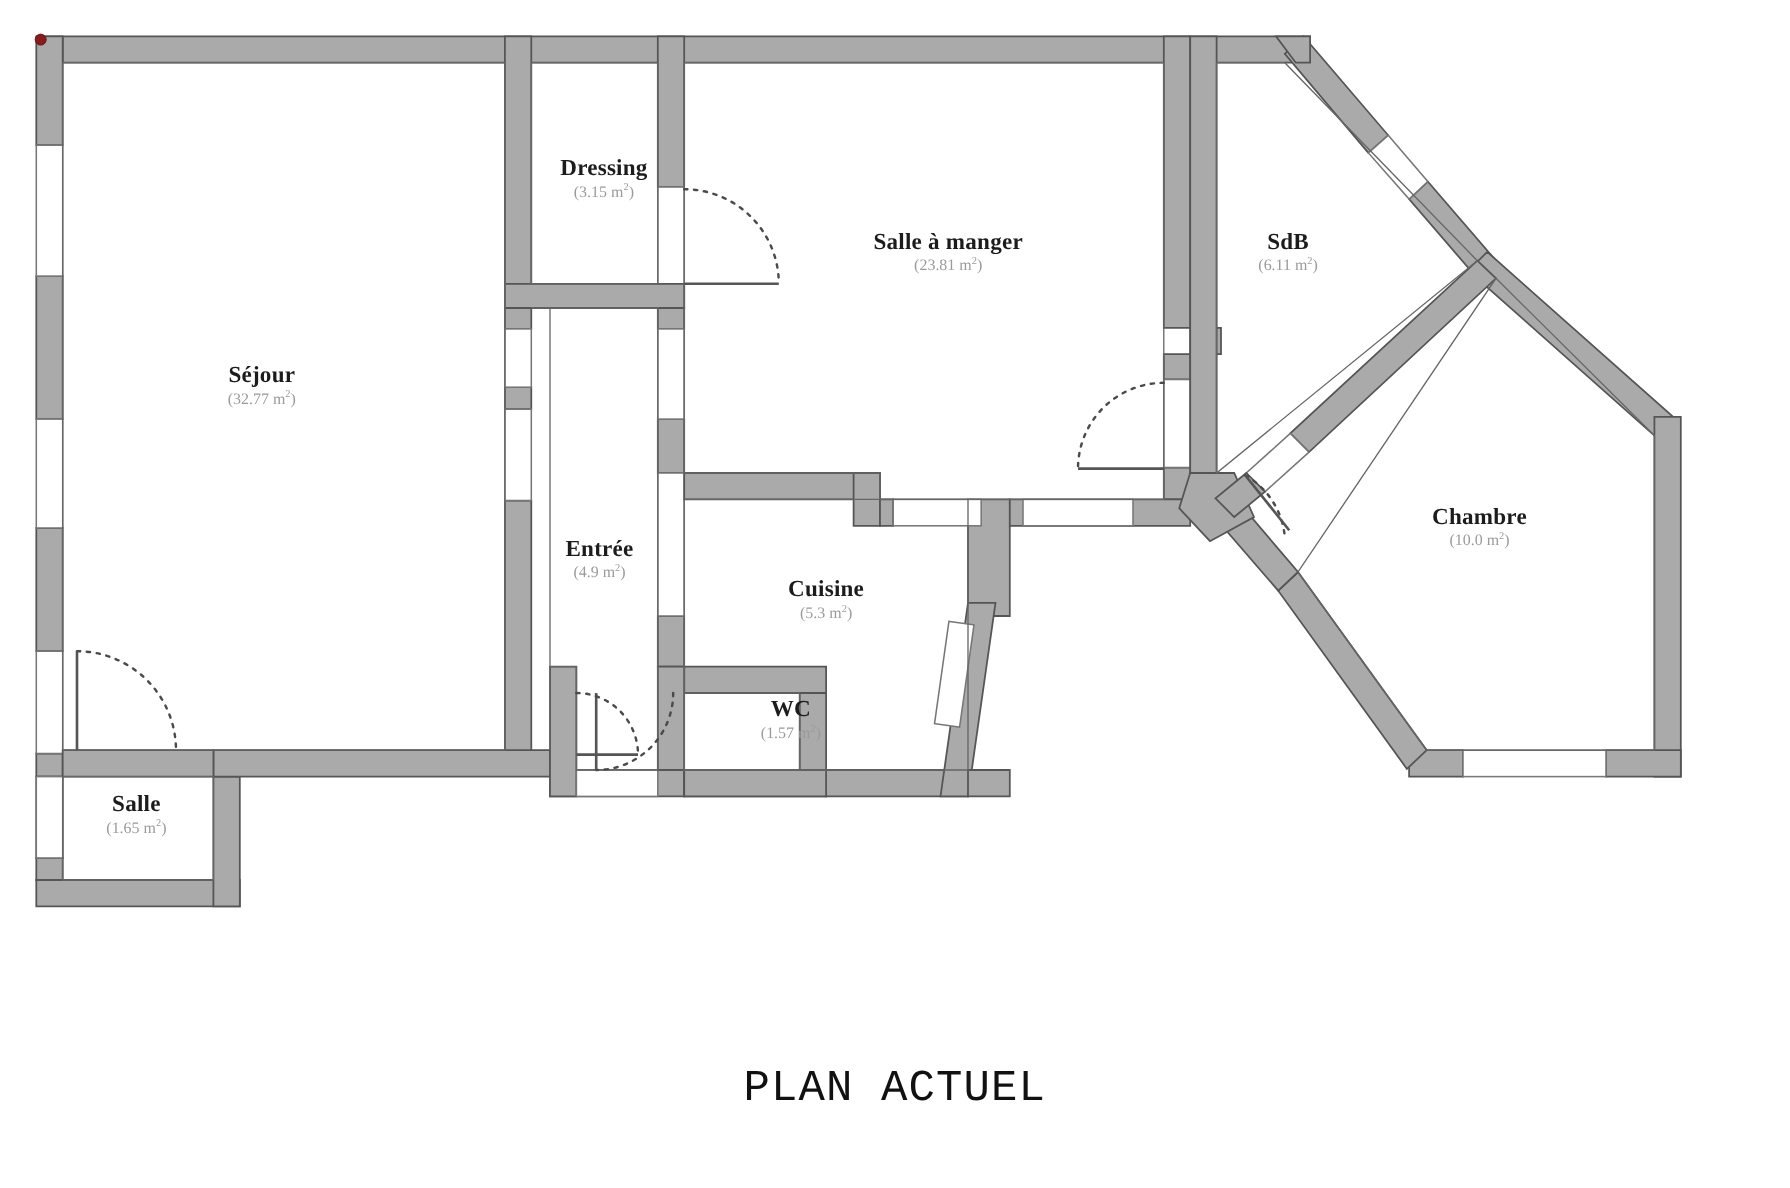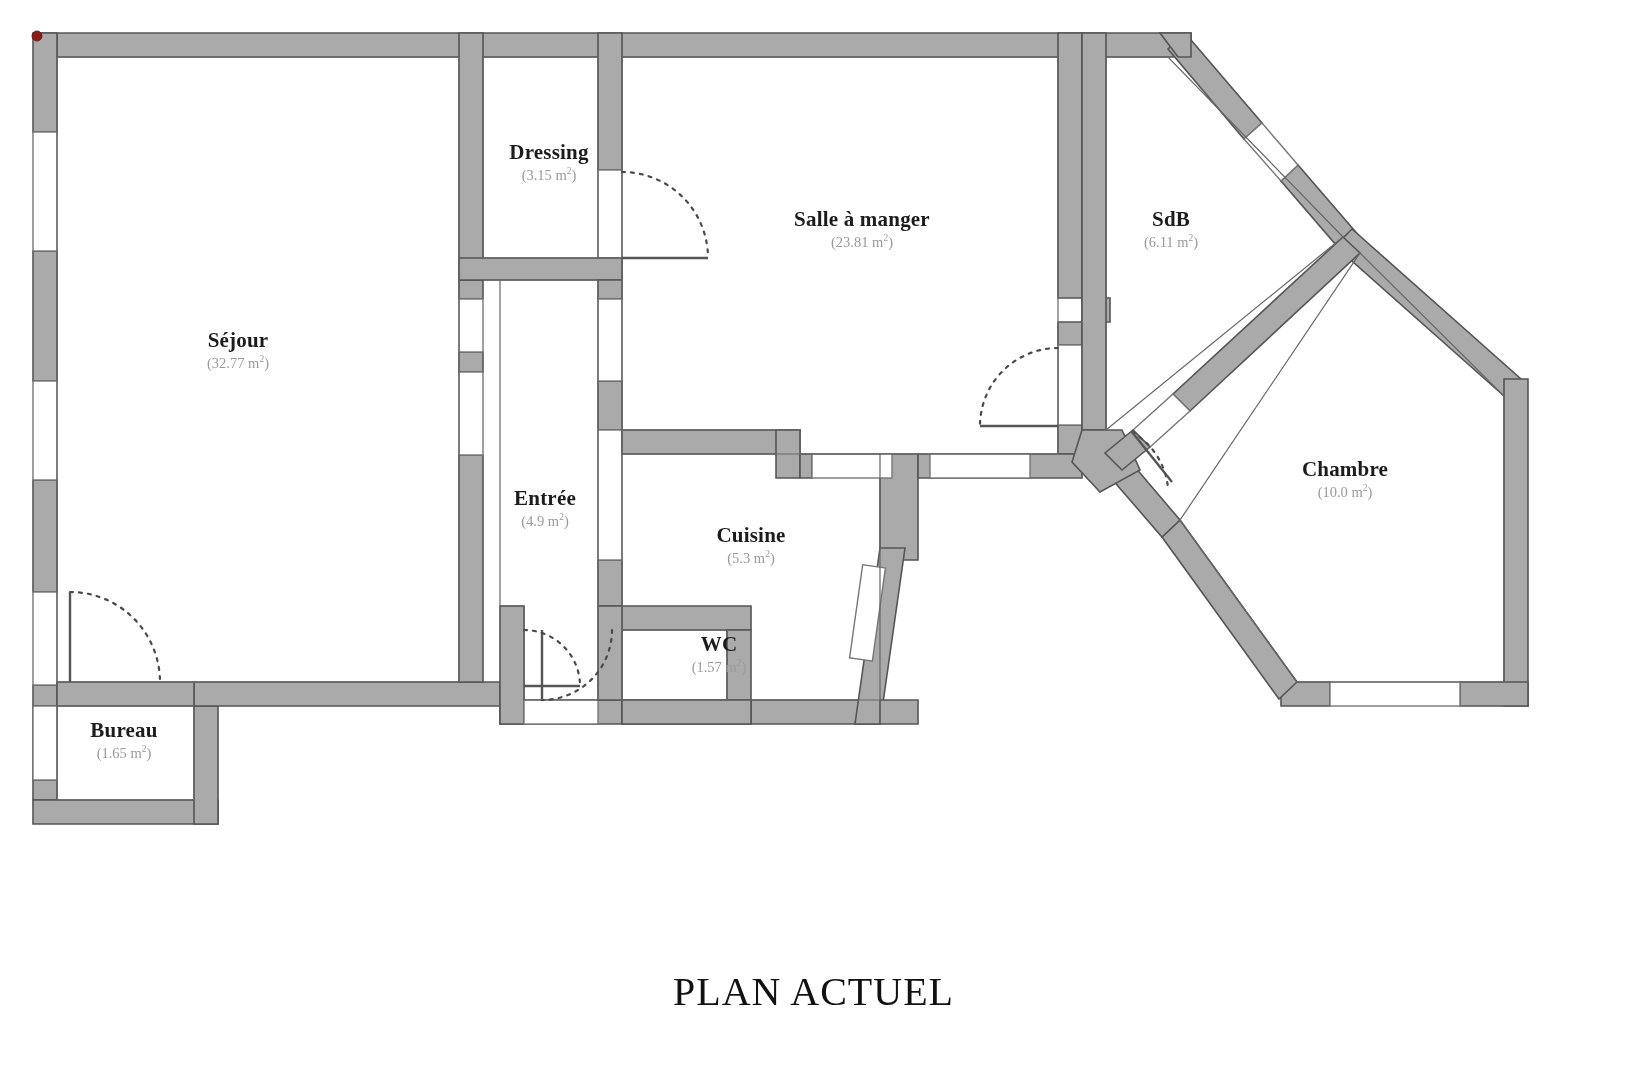--- a/index.html
+++ b/index.html
@@ -61,21 +61,21 @@
   .room-area sup {
     font-size: 9.5px;
     vertical-align: super;
   }
   #plan-title {
     position: absolute;
     left: 0;
     right: 0;
     top: 968px;
     text-align: center;
-    font-family: Liberation Serif, serif;
+    font-family: Liberation Mono, monospace;
     font-weight: 400;
     font-size: 40px;
     letter-spacing: 1px;
     color: #111111;
   }
 </style>
 </head>
 <body>
 
 <div id="plan-root">
@@ -256,19 +256,19 @@
     <span class="room-name">Cuisine</span>
     <span class="room-area">(<span>5.3</span> m<sup>2</sup>)</span>
   </div>
 
   <div class="room-label" style="left:683px; top:632px;margin-left:36px;">
     <span class="room-name">WC</span>
     <span class="room-area">(<span>1.57</span> m<sup>2</sup>)</span>
   </div>
 
   <div class="room-label" style="left:124px; top:718px;">
-    <span class="room-name">Bureau</span>
+    <span class="room-name">Salle</span>
     <span class="room-area">(<span>1.65</span> m<sup>2</sup>)</span>
   </div>
 
   <div id="plan-title">PLAN ACTUEL</div>
 
 </div>
 
 </body></html>

